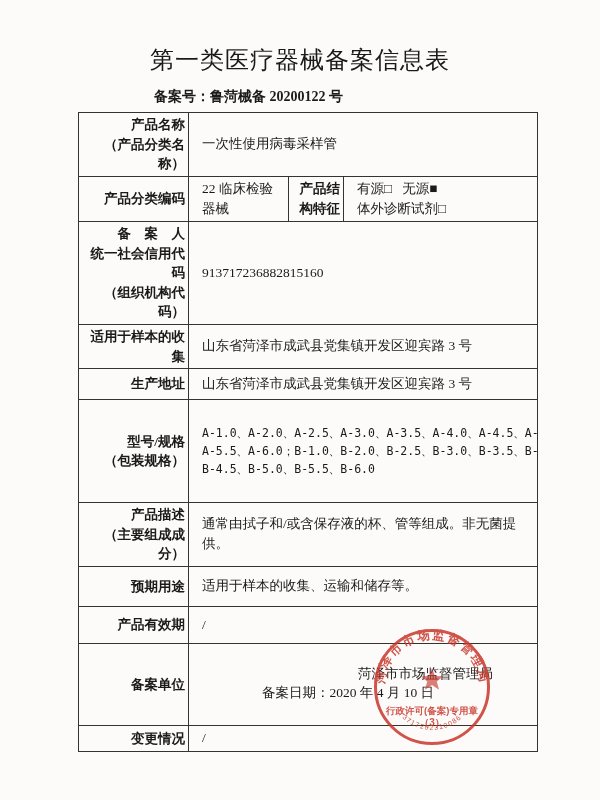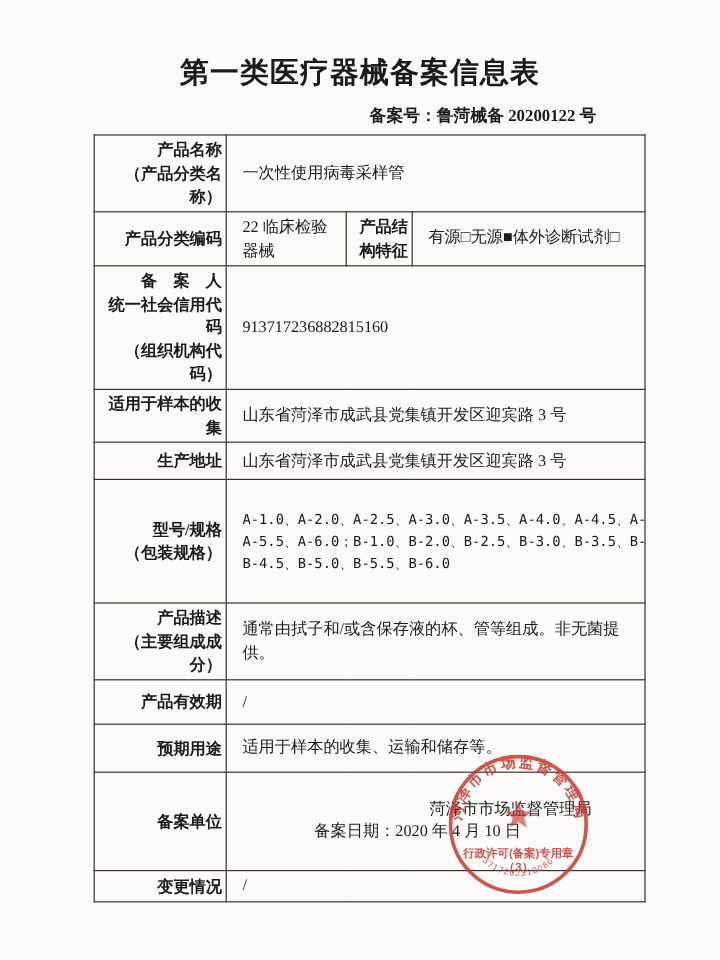--- a/index.html
+++ b/index.html
@@ -13,25 +13,25 @@
   body{
     font-family:"Liberation Serif","DejaVu Serif",serif;
     background:var(--paper);
     color:var(--ink);
   }
   .page{position:relative;width:600px;height:800px;overflow:hidden;}
   .title{
     position:absolute;top:44px;left:0;right:0;
     text-align:center;
     font-family:"Liberation Sans","DejaVu Sans",sans-serif;
-    font-weight:700;font-size:24px;letter-spacing:1px;
+    font-weight:400;font-size:24px;letter-spacing:1px;
   }
   .filing-no{
     position:absolute;top:88px;left:0;width:497px;
-    text-align:right;font-size:14px;font-weight:600;
+    text-align:center;font-size:14px;font-weight:600;
   }
   table.info{
     position:absolute;top:112px;left:78px;width:459px;
     border-collapse:collapse;table-layout:fixed;
     font-size:13.5px;
   }
   table.info td{
     border:1.5px solid var(--line);
     vertical-align:middle;
     overflow:hidden;
@@ -39,21 +39,21 @@
   td.lbl{
     text-align:right;font-weight:600;
     white-space:pre-line;line-height:1.45;
     padding:2px 3px;
   }
   td.val{
     text-align:left;font-weight:500;
     padding:2px 8px 2px 13px;
     white-space:pre-line;line-height:1.5;
   }
-  td.val .box-opt{white-space:nowrap;font-family:Liberation Mono, monospace;}
+  td.val .box-opt{margin-right:10px;white-space:nowrap;}
   td.mono{
     font-family:"DejaVu Sans Mono",monospace;
     font-size:11.5px;white-space:pre;line-height:1.6;
     font-weight:500;
   }
   td.unit-cell{padding:0;}
   .unit-inner{
     display:flex;flex-direction:column;justify-content:flex-end;
     height:100%;padding-bottom:3px;line-height:19px;font-weight:500;
   }
@@ -111,27 +111,27 @@
 （包装规格）</td>
         <td class="val mono" colspan="3">A-1.0、A-2.0、A-2.5、A-3.0、A-3.5、A-4.0、A-4.5、A-5.0、
 A-5.5、A-6.0；B-1.0、B-2.0、B-2.5、B-3.0、B-3.5、B-4.0、
 B-4.5、B-5.0、B-5.5、B-6.0</td>
       </tr>
       <tr style="height:62px">
         <td class="lbl">产品描述
 （主要组成成分）</td>
         <td class="val" colspan="3">通常由拭子和/或含保存液的杯、管等组成。非无菌提供。</td>
       </tr>
+      <tr style="height:40px">
+        <td class="lbl">预期用途</td>
+        <td class="val" colspan="3">适用于样本的收集、运输和储存等。</td>
+      </tr>
       <tr style="height:37px">
         <td class="lbl">产品有效期</td>
         <td class="val" colspan="3">/</td>
-      </tr>
-      <tr style="height:40px">
-        <td class="lbl">预期用途</td>
-        <td class="val" colspan="3">适用于样本的收集、运输和储存等。</td>
       </tr>
       <tr style="height:72px">
         <td class="lbl">备案单位</td>
         <td class="val unit-cell" colspan="3">
           <div class="unit-inner">
             <div class="unit-authority">菏泽市市场监督管理局</div>
             <div class="unit-date">备案日期：2020 年 4 月 10 日</div>
           </div>
         </td>
       </tr>

